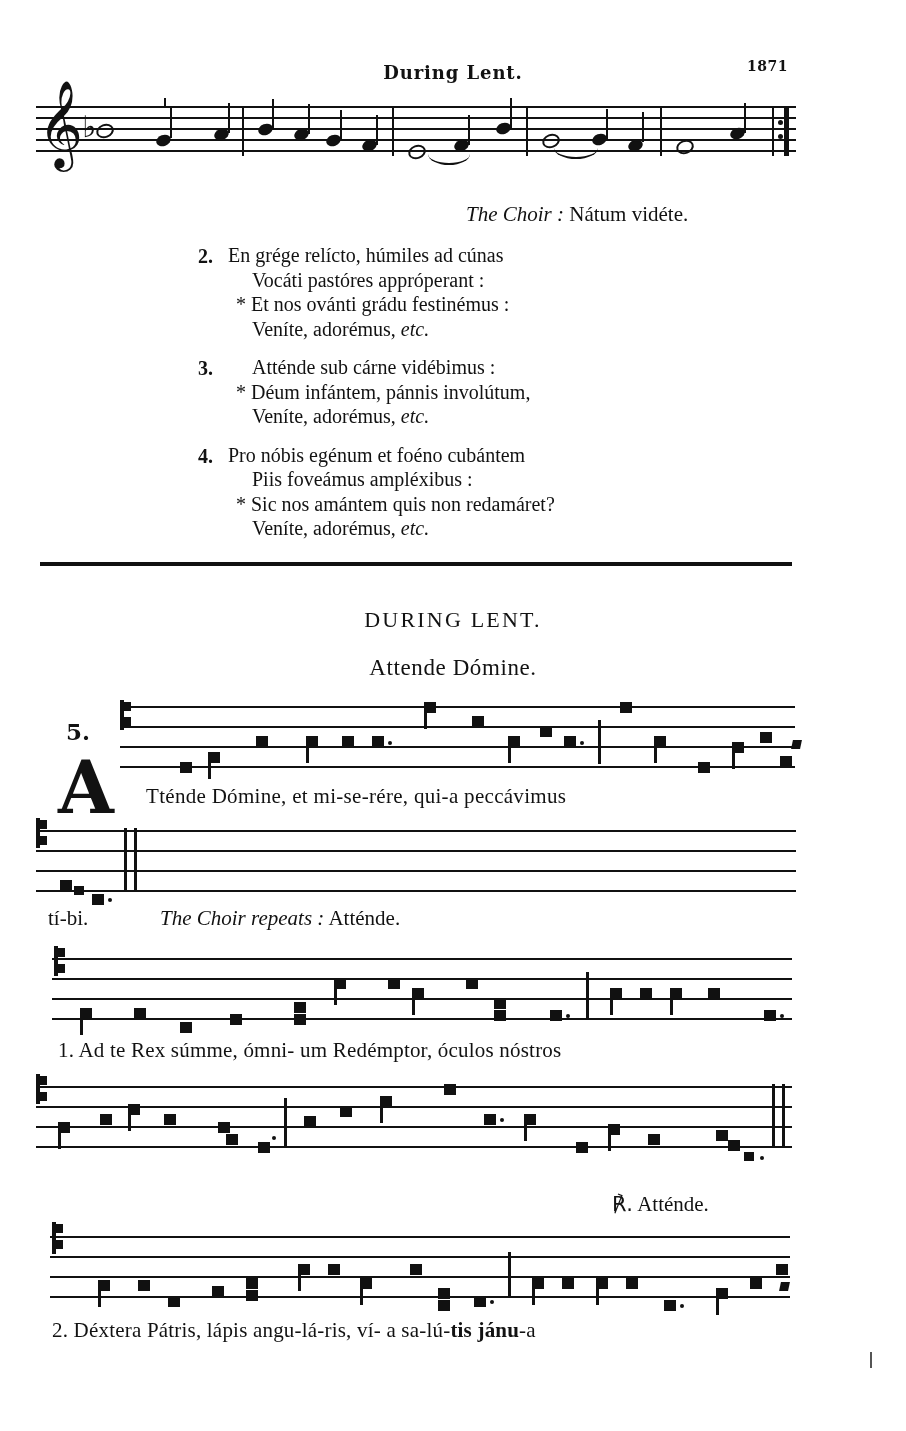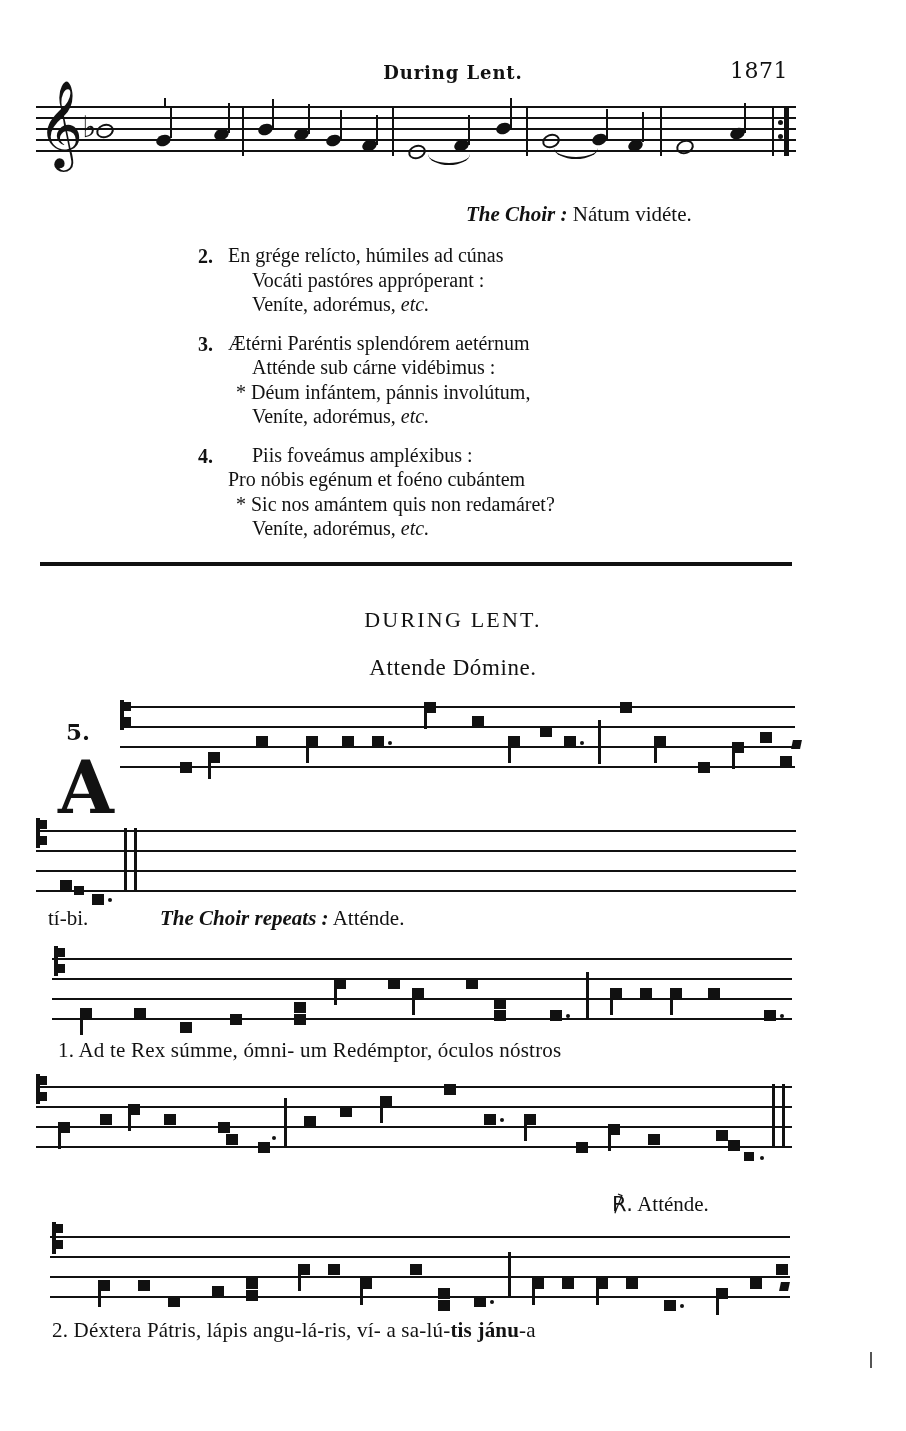--- a/index.html
+++ b/index.html
@@ -37,22 +37,22 @@
     text-align: center;
     font-size: 18px;
     font-weight: bold;
     letter-spacing: 0.9px;
     font-family: "DejaVu Serif", "Liberation Serif", serif;
   }
   .head-folio {
     position: absolute;
     right: 118px;
     top: -4px;
-    font-size: 22px;
-    font-weight: normal;
+    font-size: 14px;
+    font-weight: bold;
     letter-spacing: 0.5px;
     font-family: "DejaVu Serif", "Liberation Serif", serif;
   }
 
   
   .modern-staff {
     position: absolute;
     left: 36px;
     top: 100px;
     width: 760px;
@@ -142,21 +142,21 @@
 
   
   .lyric {
     position: absolute;
     font-size: 21px;
     white-space: nowrap;
     font-family: "Liberation Serif", "DejaVu Serif", serif;
   }
   .rubric-it {
     font-style: italic;
-    font-weight: bold;
+    font-weight: normal;
     font-family: "Liberation Serif", "DejaVu Serif", serif;
   }
 
   
   .verses {
     position: absolute;
     left: 0;
     top: 243px;
     width: 906px;
   }
@@ -374,41 +374,41 @@
     <span class="rubric-it">The Choir :</span>
     <span>Nátum vidéte.</span>
   </div>
 
   <div class="verses">
 
     <div class="verse">
       <span class="vnum" style="top:2px">2.</span>
       <div class="vline vl1">En grége relícto, húmiles ad cúnas</div>
       <div class="vline vl2">Vocáti pastóres appróperant :</div>
+      <div class="vline vl3">* Et nos ovánti grádu festinémus :</div>
       <div class="vline vl4">
         <span>Veníte, adorémus,</span>
         <span class="et">etc.</span>
       </div>
     </div>
 
     <div class="verse">
       <span class="vnum" style="top:2px">3.</span>
-      <div class="vline vl1">Ætérni Paréntis splendórem aetérnum</div>
       <div class="vline vl2">Atténde sub cárne vidébimus :</div>
       <div class="vline vl3">* Déum infántem, pánnis involútum,</div>
       <div class="vline vl4">
         <span>Veníte, adorémus,</span>
         <span class="et">etc.</span>
       </div>
     </div>
 
     <div class="verse">
       <span class="vnum" style="top:2px">4.</span>
+      <div class="vline vl1">Pro nóbis egénum et foéno cubántem</div>
       <div class="vline vl2">Piis foveámus ampléxibus :</div>
-      <div class="vline vl1">Pro nóbis egénum et foéno cubántem</div>
       <div class="vline vl3">* Sic nos amántem quis non redamáret?</div>
       <div class="vline vl4">
         <span>Veníte, adorémus,</span>
         <span class="et">etc.</span>
       </div>
     </div>
   </div>
 
   <div class="rule"></div>
 
@@ -451,20 +451,21 @@
     <div class="punctum" style="left:534px; top:36px"></div>
     <div class="vstem" style="left:534px; top:46px"></div>
     <div class="punctum" style="left:578px; top:62px"></div>
     <div class="punctum" style="left:612px; top:42px"></div>
     <div class="vstem" style="left:612px; top:52px"></div>
     <div class="punctum" style="left:640px; top:32px"></div>
     <div class="punctum" style="left:660px; top:56px"></div>
     <div class="custos" style="left:672px; top:40px"></div>
   </div>
 
+  <div class="lyric" style="left:146px; top:784px; letter-spacing:0.3px;">Tténde Dómine,   et mi-se-rére,   qui-a  peccávimus</div>
 
   <div class="chant" style="left:36px; top:824px; width:760px;">
     <div class="cline" style="top:6px;  width:760px"></div>
     <div class="cline" style="top:26px; width:760px"></div>
     <div class="cline" style="top:46px; width:760px"></div>
     <div class="cline" style="top:66px; width:760px"></div>
 
     <div class="cclef" style="left:2px; top:-4px"></div>
     <div class="cclef" style="left:2px; top:12px"></div>
     <div class="cclef-stem" style="left:0px; top:-6px; height:30px"></div>

